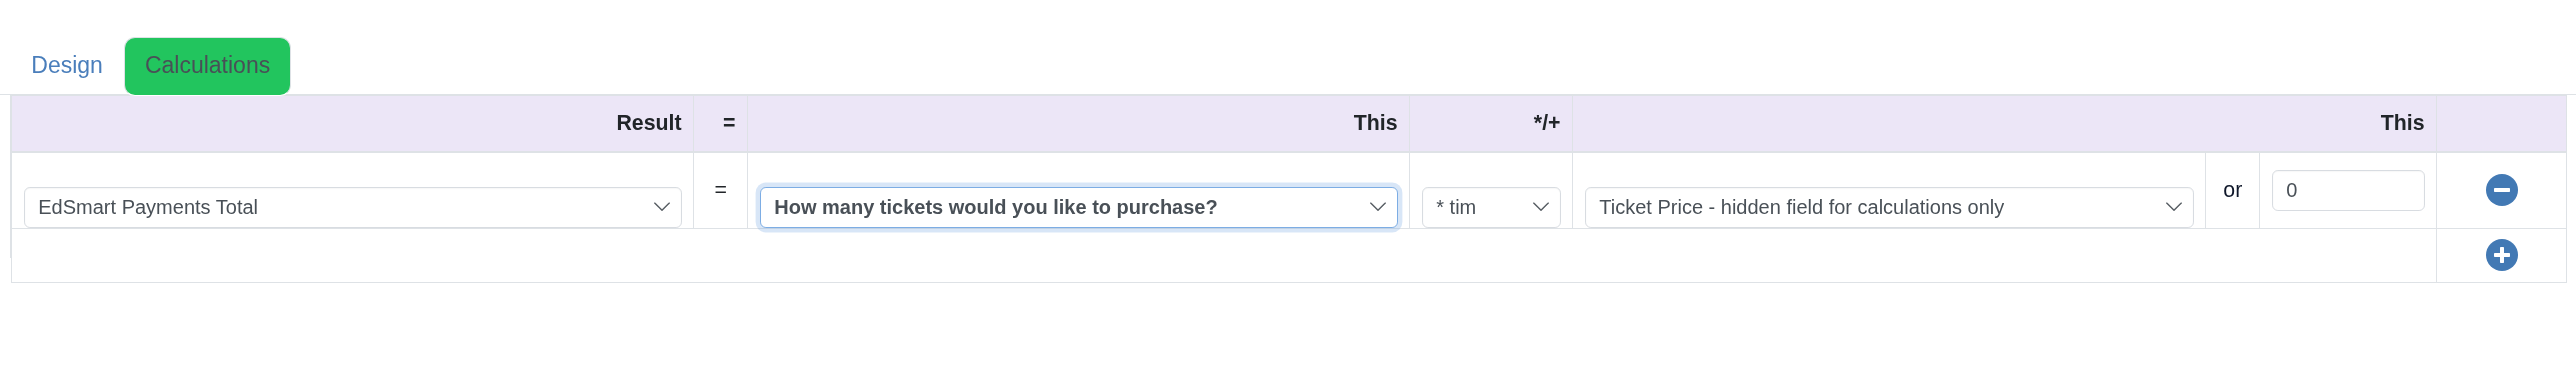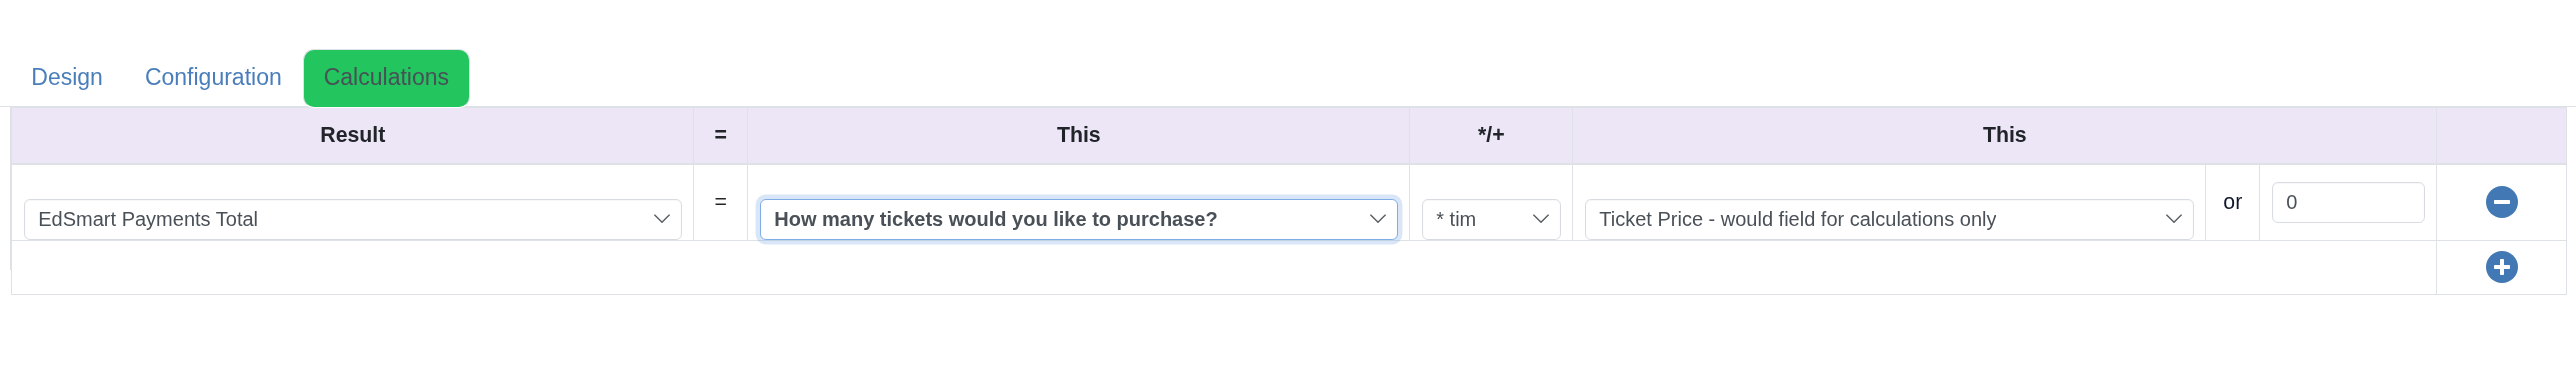--- a/index.html
+++ b/index.html
@@ -12,21 +12,21 @@
     width: 2576px;
     height: 383px;
     font-family: "Liberation Sans", sans-serif;
     color: #212529;
     overflow: hidden;
   }
 
   
   .tabs-bar {
     position: relative;
-    height: 107px;
+    height: 95px;
     padding-left: 10.3px;
     display: flex;
     align-items: flex-end;
     border-bottom: 1.5px solid #dee2e6;
   }
   .tab {
     font-size: 23px;
     line-height: 1;
     padding: 16px 20px 17.7px 20px;
     margin-bottom: -1.5px;
@@ -64,21 +64,21 @@
   table.calc-table th,
   table.calc-table td {
     border: 1.5px solid #dee2e6;
     vertical-align: middle;
     padding: 0;
   }
   table.calc-table thead th {
     background: #ece6f7;
     color: #212529;
     font-weight: bold;
-    text-align: center;
+    text-align: right;
     height: 56px;
     padding: 0 11.8px;
     border-bottom-width: 2.9px;
     font-size: 21.3px;
     margin-top: 6px;
   }
   table.calc-table tbody td {
     height: 54px;
     padding: 0 11.8px;
     background: #ffffff;
@@ -194,21 +194,20 @@
     align-items: center;
     justify-content: center;
   }
   .btn-cell { text-align: center; padding: 0 !important; }
 </style>
 </head>
 <body>
 
 <div class="tabs-bar">
   <div class="tab">Design</div>
-  <div class="tab">Configuration</div>
   <div class="tab active">Calculations</div>
 </div>
 
 <div class="card">
   <table class="calc-table">
     <colgroup>
       <col style="width:682px">
       <col style="width:54px">
       <col style="width:662px">
       <col style="width:163px">
@@ -269,21 +268,21 @@
               <svg width="16" height="9.6" viewBox="0 0 22 13" fill="none" xmlns="http://www.w3.org/2000/svg">
                 <path d="M1 1L11 11L21 1" stroke="#5a6066" stroke-width="2" stroke-linecap="round" stroke-linejoin="round"></path>
               </svg>
             </span>
           </div>
         </td>
 
         <td>
           <div class="select-wrap">
             <div class="form-select">
-              <span class="sel-text">Ticket Price - would field for calculations only</span>
+              <span class="sel-text">Ticket Price - hidden field for calculations only</span>
             </div>
             <span class="chev">
               <svg width="16" height="9.6" viewBox="0 0 22 13" fill="none" xmlns="http://www.w3.org/2000/svg">
                 <path d="M1 1L11 11L21 1" stroke="#5a6066" stroke-width="2" stroke-linecap="round" stroke-linejoin="round"></path>
               </svg>
             </span>
           </div>
         </td>
 
         <td class="cell-center">

